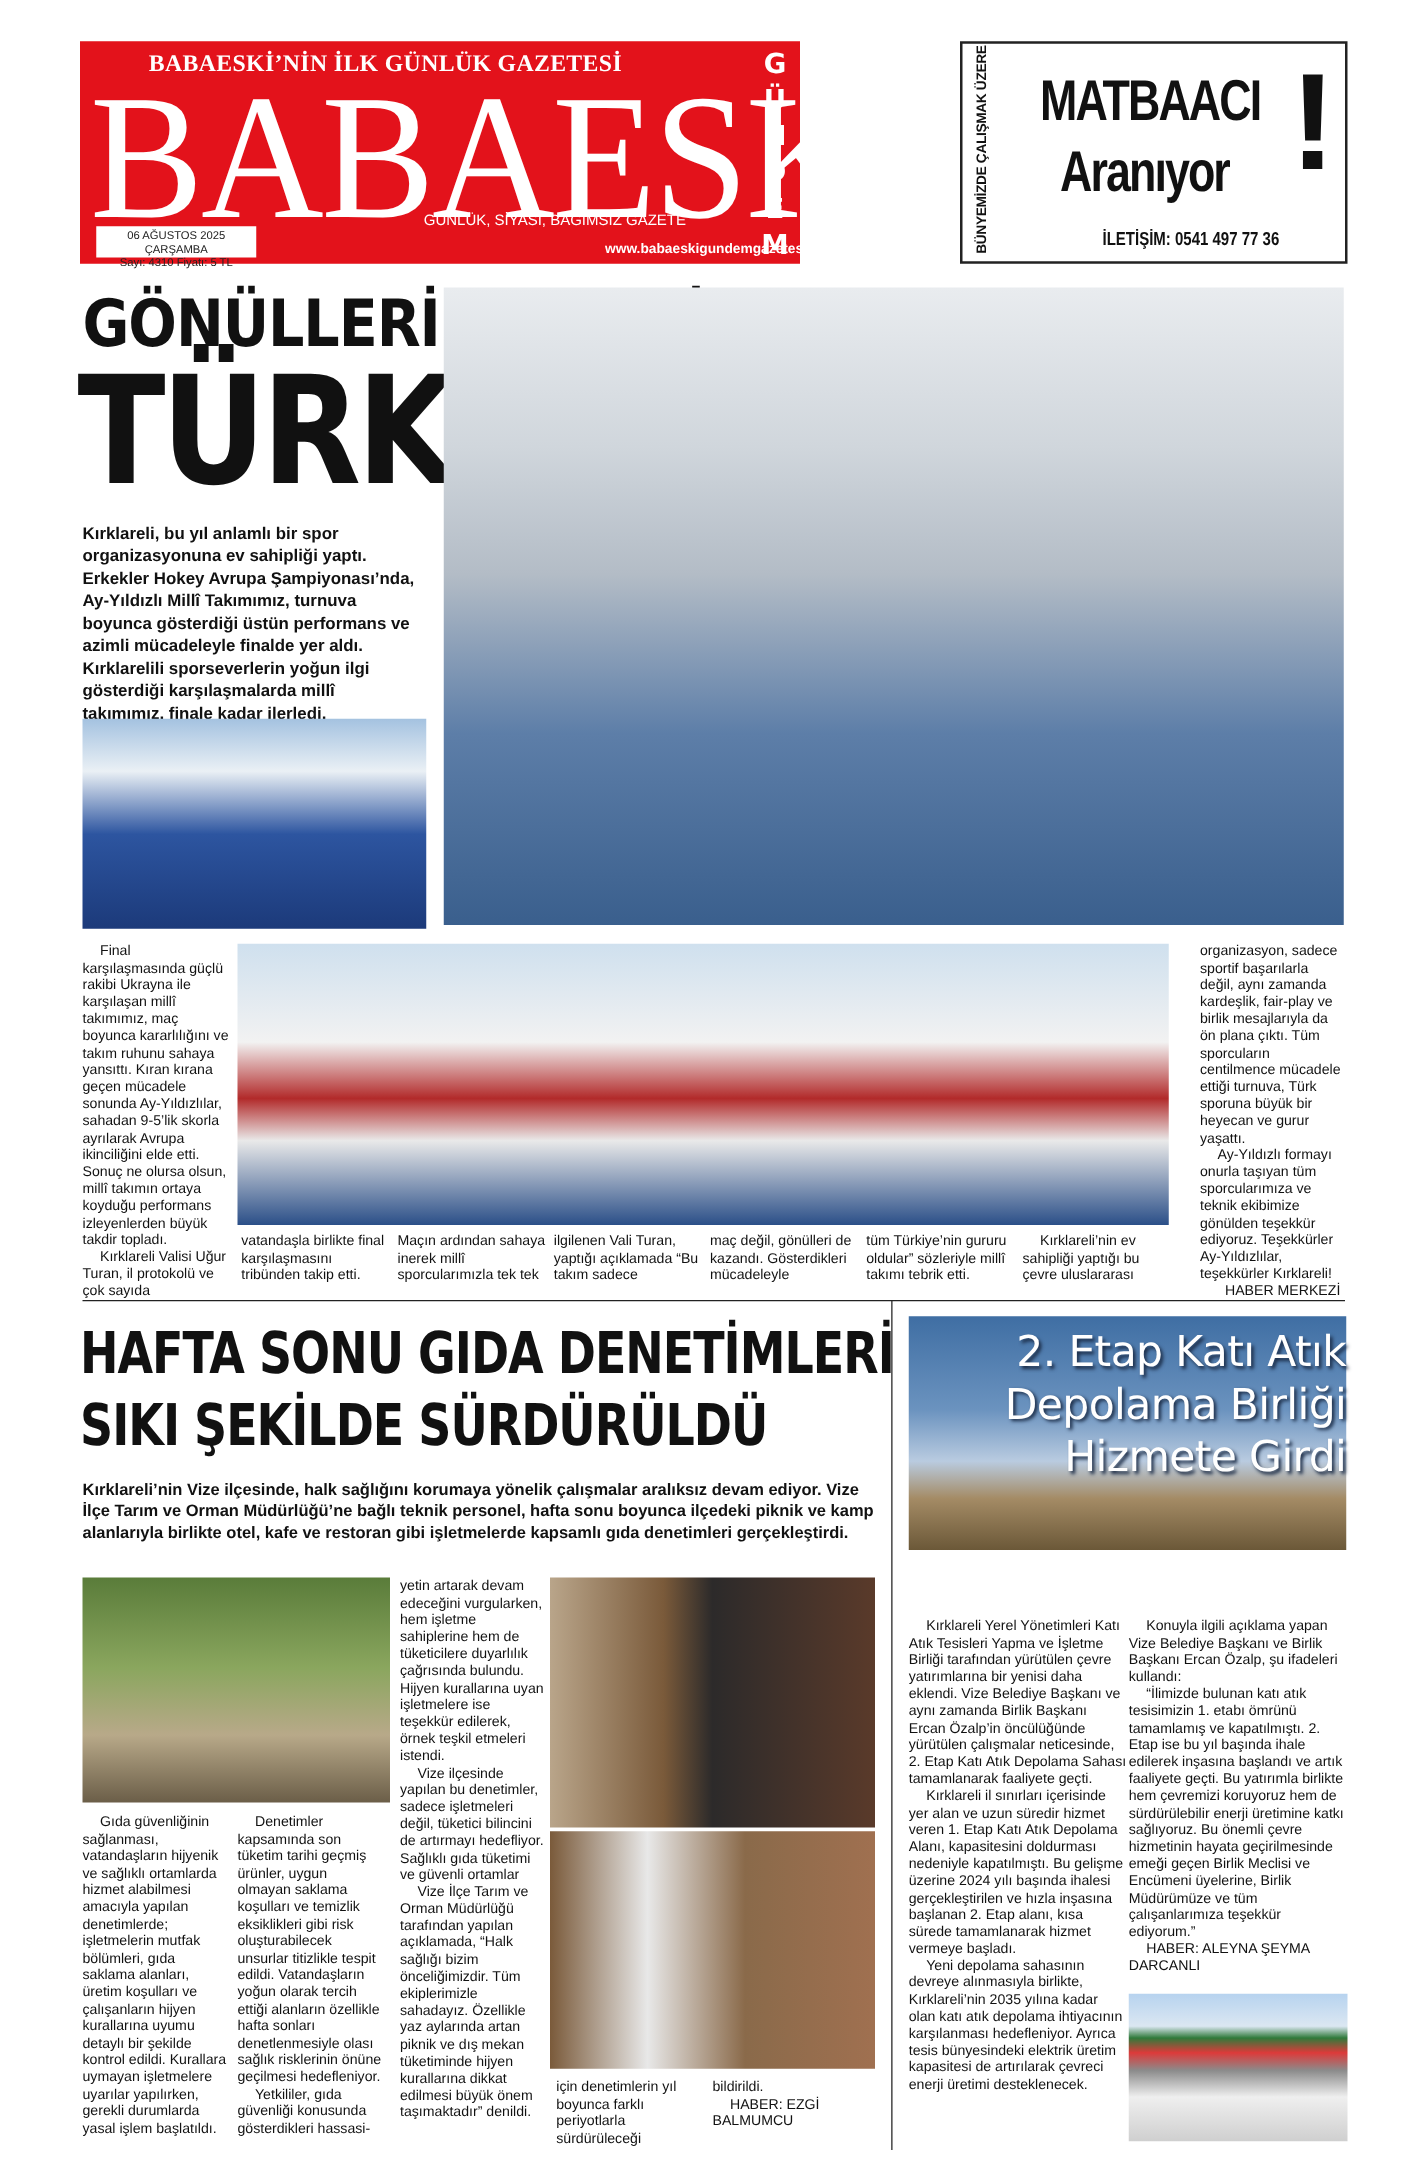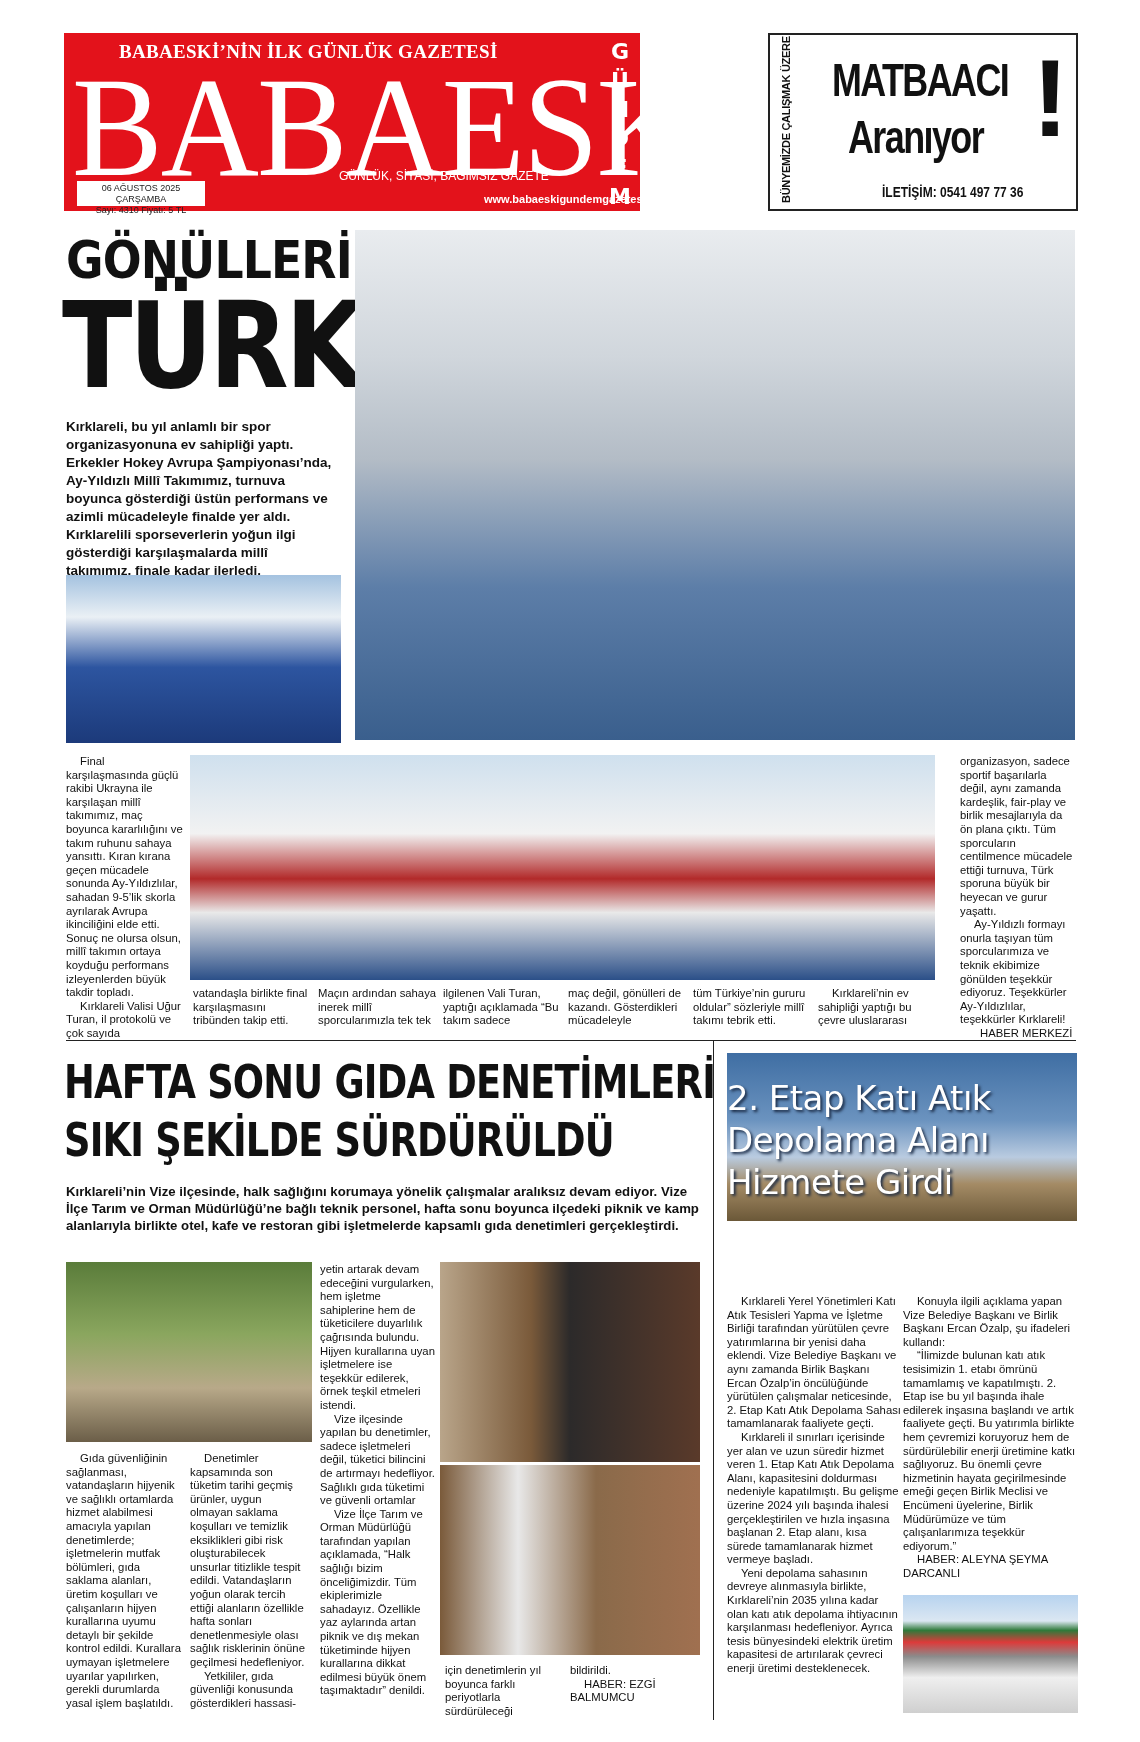--- a/index.html
+++ b/index.html
@@ -40,21 +40,21 @@
   .lead2{left:66px;top:1183px;width:640px;font-size:13.2px;font-weight:bold;line-height:17px}
   .ph-g1{left:66px;top:1262px;width:246px;height:180px;background:linear-gradient(180deg,#5a7c3a 0%,#8aa65e 40%,#b8a989 70%,#6b5e48 100%)}
   .ph-g2{left:440px;top:1262px;width:260px;height:200px;background:linear-gradient(90deg,#b9a58a 0%,#7a5a3a 35%,#2c2a2a 50%,#5a3a2a 100%)}
   .ph-g3{left:440px;top:1465px;width:260px;height:190px;background:linear-gradient(90deg,#7a5a3a 0%,#e8e8e8 30%,#8a6a4a 60%,#a07050 100%)}
   .c2a{left:66px;top:1452px;width:115px}
   .c2b{left:190px;top:1452px;width:115px}
   .c2c{left:320px;top:1263px;width:115px}
   .c2d{left:445px;top:1664px;width:115px}
   .c2e{left:570px;top:1664px;width:115px}
   
-  .banner{left:727px;top:1053px;width:350px;height:168px;background:linear-gradient(180deg,#3f6ea3 0%,#6b93bf 40%,#b9cbe0 62%,#a48b65 78%,#6b5838 100%);color:#fff;text-align:left;font-family:"DejaVu Sans",sans-serif;font-size:34px;line-height:42px;padding-top:24px;text-shadow:2px 2px 3px #1a2a44;letter-spacing:-.5px}
+  .banner{left:727px;top:1053px;width:350px;height:187px;background:linear-gradient(180deg,#3f6ea3 0%,#6b93bf 40%,#b9cbe0 62%,#a48b65 78%,#6b5838 100%);color:#fff;text-align:right;font-family:"DejaVu Sans",sans-serif;font-size:34px;line-height:42px;padding-top:8px;text-shadow:2px 2px 3px #1a2a44;letter-spacing:-.5px}
   .c3a{left:727px;top:1295px;width:175px}
   .c3b{left:903px;top:1295px;width:175px}
   .ph-grp{left:903px;top:1595px;width:175px;height:118px;background:linear-gradient(180deg,#b7d3ef 0%,#dbe7f2 22%,#2f7a3a 30%,#dd3a3a 40%,#8b8b8b 52%,#efefef 70%,#cfcfcf 100%)}
 </style>
 </head>
 <body>
 
 <div id="mast" class="abs">
   <div class="tag">BABAESKİ’NİN İLK GÜNLÜK GAZETESİ</div>
   <div class="title">BABAESKİ</div>
@@ -128,21 +128,21 @@
   <p>Vize İlçe Tarım ve Orman Müdürlüğü tarafından yapılan açıklamada, “Halk sağlığı bizim önceliğimizdir. Tüm ekiplerimizle sahadayız. Özellikle yaz aylarında artan piknik ve dış mekan tüketiminde hijyen kurallarına dikkat edilmesi büyük önem taşımaktadır” denildi.</p>
 </div>
 <div class="col c2d">için denetimlerin yıl boyunca farklı periyotlarla sürdürüleceği</div>
 <div class="col c2e">
   <p class="noi">bildirildi.</p>
   <p>HABER: EZGİ BALMUMCU</p>
 </div>
 
 <div class="abs banner">
   <div>2. Etap Katı Atık</div>
-  <div>Depolama Alanı</div>
+  <div>Depolama Birliği</div>
   <div>Hizmete Girdi</div>
 </div>
 <div class="col c3a">
   <p>Kırklareli Yerel Yönetimleri Katı Atık Tesisleri Yapma ve İşletme Birliği tarafından yürütülen çevre yatırımlarına bir yenisi daha eklendi. Vize Belediye Başkanı ve aynı zamanda Birlik Başkanı Ercan Özalp’in öncülüğünde yürütülen çalışmalar neticesinde, 2. Etap Katı Atık Depolama Sahası tamamlanarak faaliyete geçti.</p>
   <p>Kırklareli il sınırları içerisinde yer alan ve uzun süredir hizmet veren 1. Etap Katı Atık Depolama Alanı, kapasitesini doldurması nedeniyle kapatılmıştı. Bu gelişme üzerine 2024 yılı başında ihalesi gerçekleştirilen ve hızla inşasına başlanan 2. Etap alanı, kısa sürede tamamlanarak hizmet vermeye başladı.</p>
   <p>Yeni depolama sahasının devreye alınmasıyla birlikte, Kırklareli’nin 2035 yılına kadar olan katı atık depolama ihtiyacının karşılanması hedefleniyor. Ayrıca tesis bünyesindeki elektrik üretim kapasitesi de artırılarak çevreci enerji üretimi desteklenecek.</p>
 </div>
 <div class="col c3b">
   <p>Konuyla ilgili açıklama yapan Vize Belediye Başkanı ve Birlik Başkanı Ercan Özalp, şu ifadeleri kullandı:</p>
   <p>“İlimizde bulunan katı atık tesisimizin 1. etabı ömrünü tamamlamış ve kapatılmıştı. 2. Etap ise bu yıl başında ihale edilerek inşasına başlandı ve artık faaliyete geçti. Bu yatırımla birlikte hem çevremizi koruyoruz hem de sürdürülebilir enerji üretimine katkı sağlıyoruz. Bu önemli çevre hizmetinin hayata geçirilmesinde emeği geçen Birlik Meclisi ve Encümeni üyelerine, Birlik Müdürümüze ve tüm çalışanlarımıza teşekkür ediyorum.”</p>

